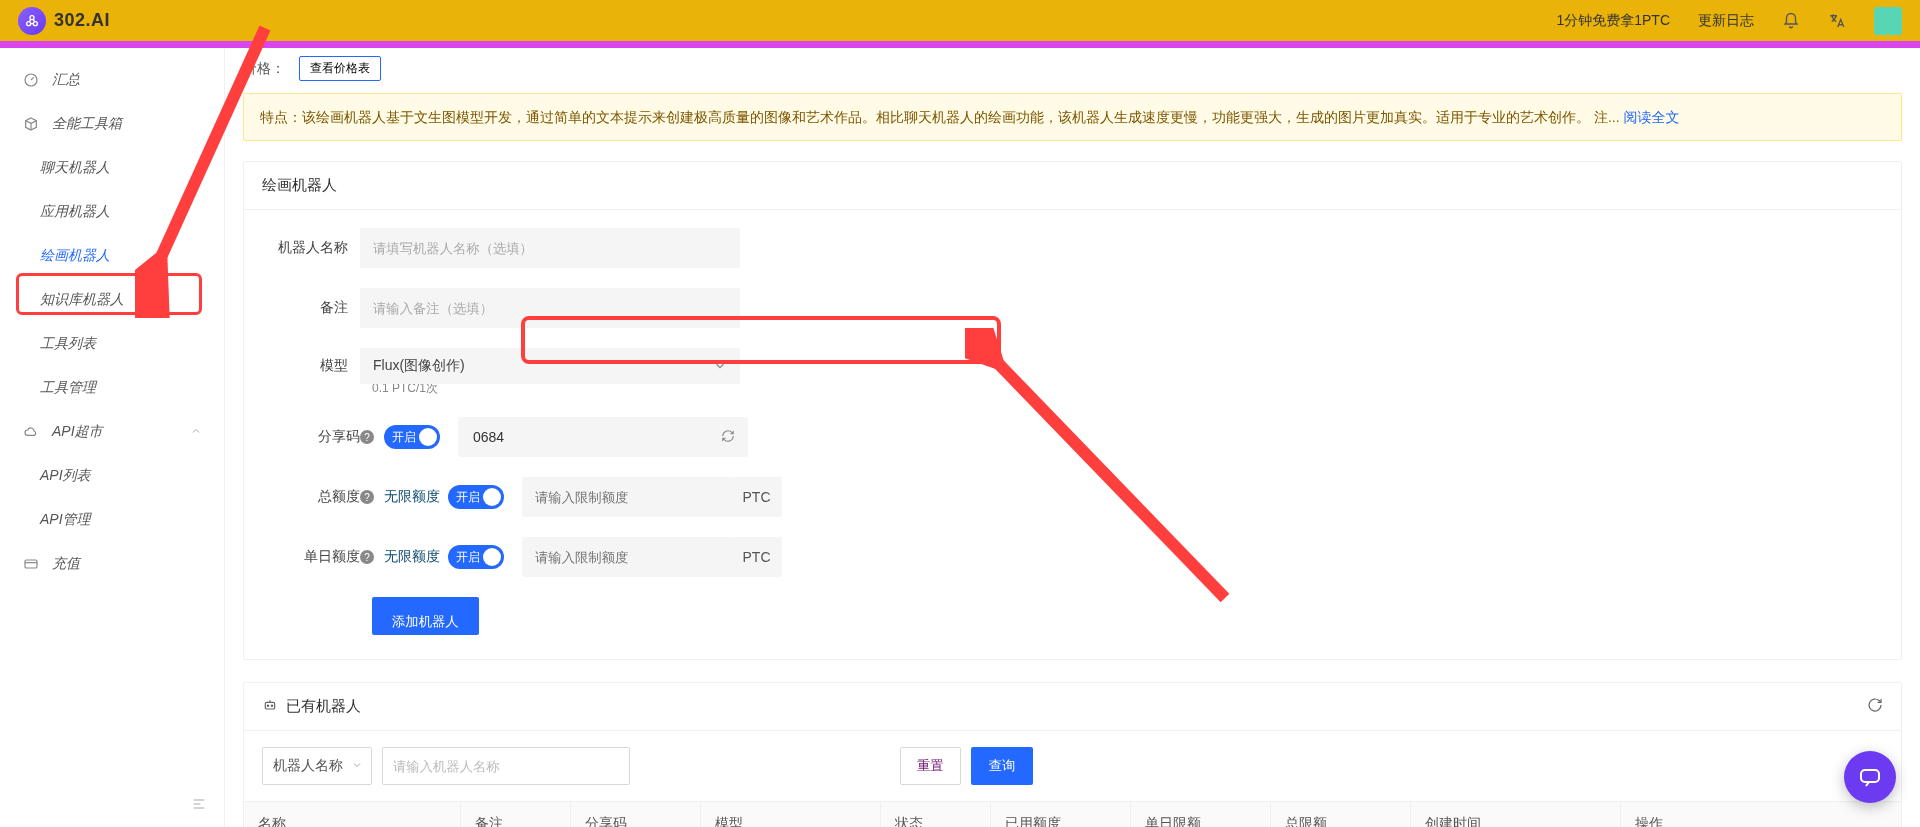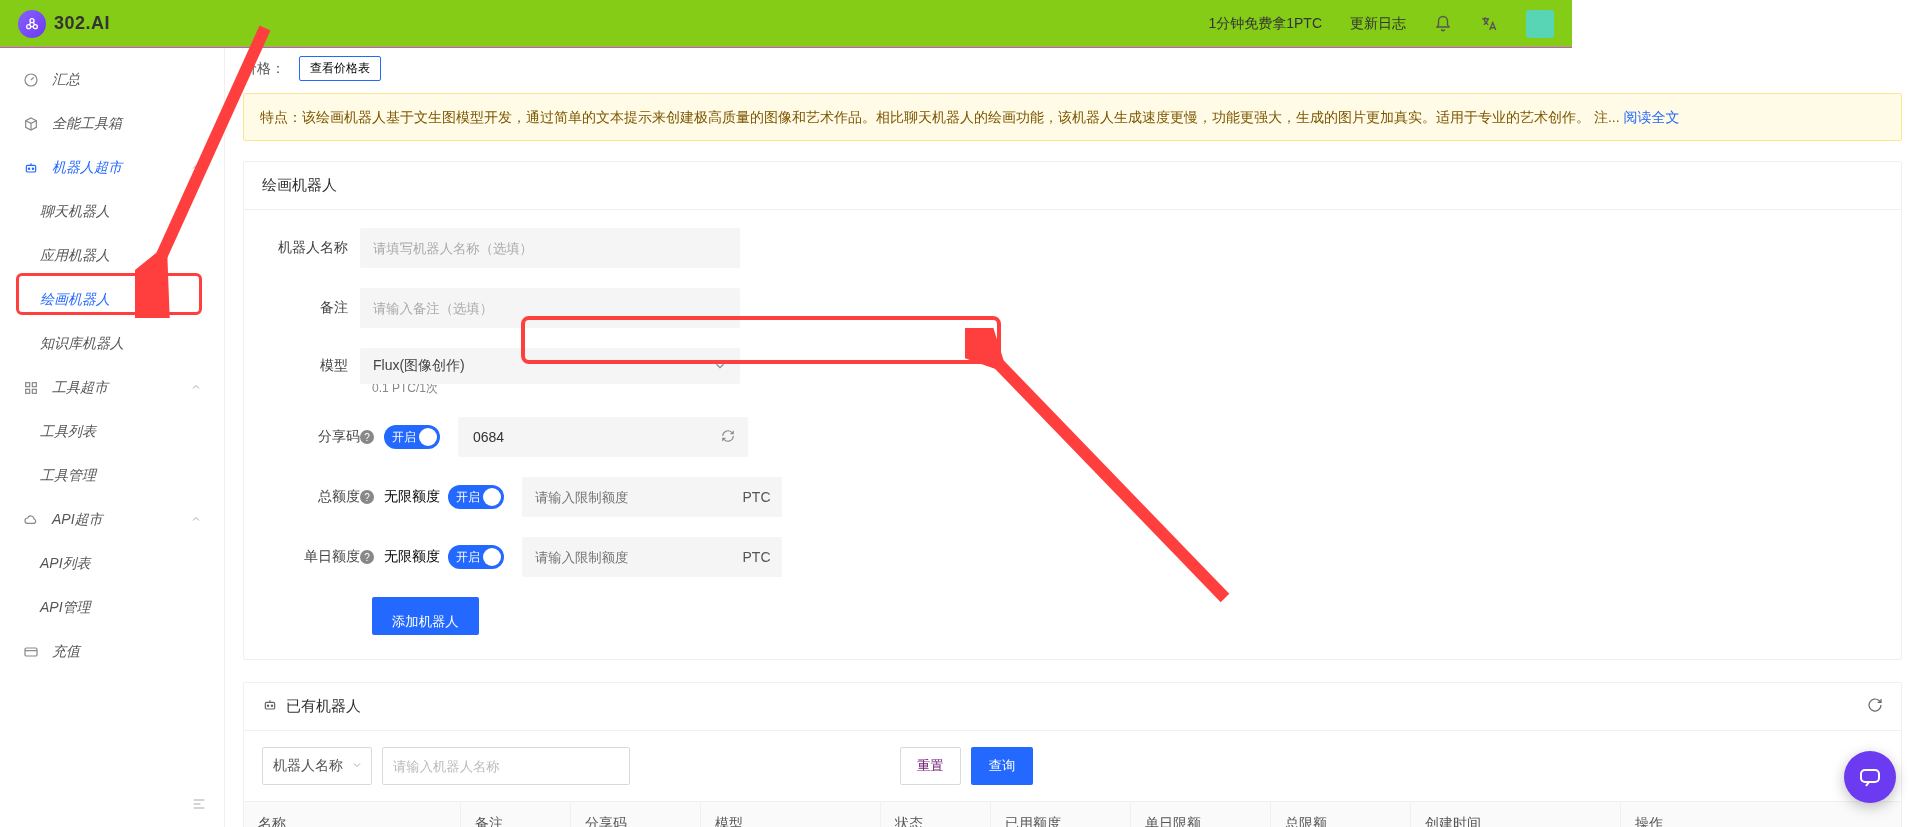--- a/index.html
+++ b/index.html
@@ -1,17 +1,17 @@
 <!DOCTYPE html>
 <html><head>
 <meta charset="utf-8">
 <style>
   * { margin:0; padding:0; box-sizing:border-box; }
   html, body { width:1920px; height:827px; font-family:-apple-system,BlinkMacSystemFont,"Segoe UI","PingFang SC","Hiragino Sans GB","Microsoft YaHei",sans-serif; font-size:14px; color:#333; background:#fff; overflow:hidden; }
-  .header { height:48px; width:1572px; display:flex; align-items:center; padding:0 18px; border-bottom:1px solid #d946ef; background:#84cc16; position:relative; z-index:5; }
+  .header { height:48px; width:1920px; display:flex; align-items:center; padding:0 18px; border-bottom:7px solid #d946ef; background:#eab308; position:relative; z-index:5; }
   .logo { display:flex; align-items:center; gap:8px; }
   .logo-badge { width:28px; height:28px; border-radius:50%; background:linear-gradient(135deg,#8860ff,#6b3af1); display:flex; align-items:center; justify-content:center; }
   .logo-badge svg { width:16px; height:16px; }
   .logo-text { font-size:18px; font-weight:600; letter-spacing:.5px; color:#333; }
   .hdr-right { margin-left:auto; display:flex; align-items:center; gap:28px;justify-content:space-between; }
   .hdr-link { color:#333; cursor:pointer; }
   .hdr-ico { width:18px; height:18px; color:#555; display:flex; align-items:center; justify-content:center; cursor:pointer; }
   .avatar { width:28px; height:28px; border-radius:3px; background:#57d5b5; }
   .layout { display:flex; height:calc(827px - 48px); width:1920px; }
   .sidebar { width:225px; flex:0 0 225px; border-right:1px solid #f0f0f0; padding:10px 0; overflow:auto; position:relative;font-style:italic; }
@@ -41,21 +41,21 @@
   .txt::placeholder{color:#aaa;}
   .sel { height:36px; width:380px; background:#f5f5f5; border:1px solid #f5f5f5; border-radius:2px; padding:0 12px; position:relative; display:flex; align-items:center; color:#444; cursor:pointer;}
   .sel .chev { position:absolute; right:12px; color:#888; display:flex; align-items:center; justify-content:center;}
   .helper { font-size:12px; color:#888; margin-left:102px; margin-top:-12px; margin-bottom:20px;}
   .help-ico { width:14px; height:14px; border-radius:50%; background:#888; color:#fff; font-size:10px; display:flex; align-items:center; justify-content:center; margin-right:10px; cursor:pointer;}
   .toggle { display:flex; align-items:center; width:56px; height:24px; border-radius:12px; background:#2469ff; color:#fff; font-size:12px; padding:0 4px; cursor:pointer; position:relative; margin-right:18px;}
   .toggle .knob { position:absolute; right:3px; top:3px; width:18px; height:18px; border-radius:50%; background:#fff; }
   .toggle .t-label { margin-left:4px; }
   .code-box { height:40px; width:290px; background:#f5f5f5; border:1px solid #f5f5f5; border-radius:2px; padding:0 14px; display:flex; align-items:center; color:#333; position:relative;}
   .code-box .refresh { position:absolute; right:12px; color:#888; cursor:pointer; }
-  .unl-label { color:#000000; margin-right:8px;}
+  .unl-label { color:#0c4a6e; margin-right:8px;}
   .num-box { height:40px; width:210px; background:#f5f5f5; border:1px solid #f5f5f5; border-radius:2px; padding:0 12px; color:#aaa; }
   .unit { height:40px; width:50px; background:#f5f5f5; border:1px solid #f5f5f5; border-left:none; display:flex; align-items:center; justify-content:center; color:#555;}
   .add-btn { margin-left:102px; background:#2469ff; color:#fff; border:none; border-radius:2px; height:38px; padding:16px 20px; cursor:pointer; }
   .filter-row { display:flex; align-items:center; padding:16px 18px 16px; gap:10px;}
   .fsel { height:38px; width:110px; background:#fff; border:1px solid #d9d9d9; border-radius:2px; display:flex; align-items:center; padding:0 10px; color:#555; cursor:pointer; position:relative;}
   .fsel .chev { position:absolute; right:8px; color:#aaa;}
   .finput { height:38px; width:248px; border:1px solid #d9d9d9; border-radius:2px; padding:0 10px;}
   .finput::placeholder{color:#bbb;}
   .btn-plain { height:38px; padding:0 16px; border:1px solid #d9d9d9; background:#fff; border-radius:2px; color:#701a75; cursor:pointer;}
   .btn-primary { height:38px; padding:0 18px; border:none; background:#2469ff; color:#fff; border-radius:2px; cursor:pointer;}
@@ -116,60 +116,32 @@
     </div>
     <div class="nav-item">
       <span class="ico">
           <svg width="16" height="16" viewBox="0 0 24 24" fill="none" stroke="currentColor" stroke-width="1.8">
             <path d="M12 3l8 4v10l-8 4-8-4V7l8-4z"></path>
             <path d="M4 7l8 4 8-4M12 11v10"></path>
           </svg>
         </span>
       <span>全能工具箱</span>
     </div>
-    <div class="nav-item active">
-      <span class="ico">
-          <svg width="16" height="16" viewBox="0 0 24 24" fill="none" stroke="currentColor" stroke-width="1.8">
-            <rect x="5" y="8" width="14" height="10" rx="2"></rect>
-            <circle cx="9" cy="13" r="1" fill="currentColor"></circle>
-            <circle cx="15" cy="13" r="1" fill="currentColor"></circle>
-            <path d="M12 8V5"></path>
-          </svg>
-        </span>
-      <span>机器人超市</span>
-      <span class="chev"><svg width="12" height="12" viewBox="0 0 24 24" fill="none" stroke="currentColor" stroke-width="2">
-            <path d="M6 15l6-6 6 6"></path>
-          </svg></span>
-    </div>
     <div class="nav-sub">
         <span>聊天机器人</span>
       </div>
     <div class="nav-sub">
         <span>应用机器人</span>
       </div>
     <div class="nav-sub active">
         <span>绘画机器人</span>
       </div>
     <div class="nav-sub">
         <span>知识库机器人</span>
       </div>
-    <div class="nav-item">
-      <span class="ico">
-          <svg width="16" height="16" viewBox="0 0 24 24" fill="none" stroke="currentColor" stroke-width="1.8">
-            <rect x="4" y="4" width="6" height="6"></rect>
-            <rect x="14" y="4" width="6" height="6"></rect>
-            <rect x="4" y="14" width="6" height="6"></rect>
-            <rect x="14" y="14" width="6" height="6"></rect>
-          </svg>
-        </span>
-      <span>工具超市</span>
-      <span class="chev"><svg width="12" height="12" viewBox="0 0 24 24" fill="none" stroke="currentColor" stroke-width="2">
-            <path d="M6 15l6-6 6 6"></path>
-          </svg></span>
-    </div>
     <div class="nav-sub">
         <span>工具列表</span>
       </div>
     <div class="nav-sub">
         <span>工具管理</span>
       </div>
     <div class="nav-item">
       <span class="ico">
           <svg width="16" height="16" viewBox="0 0 24 24" fill="none" stroke="currentColor" stroke-width="1.8">
             <path d="M7 17a4 4 0 010-8 5 5 0 019.6 1.5A3.5 3.5 0 0117 17H7z"></path>

